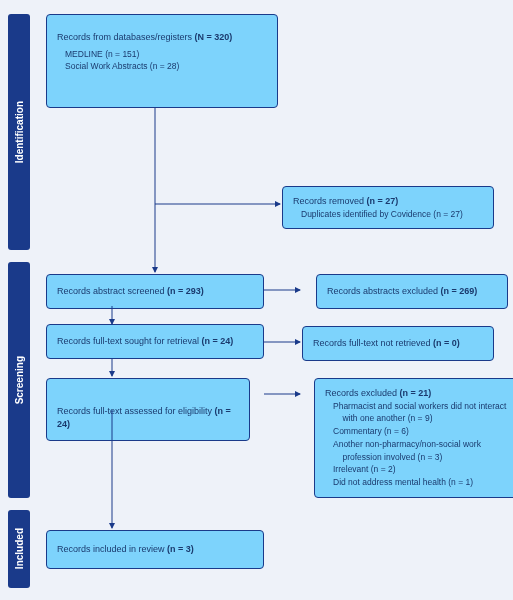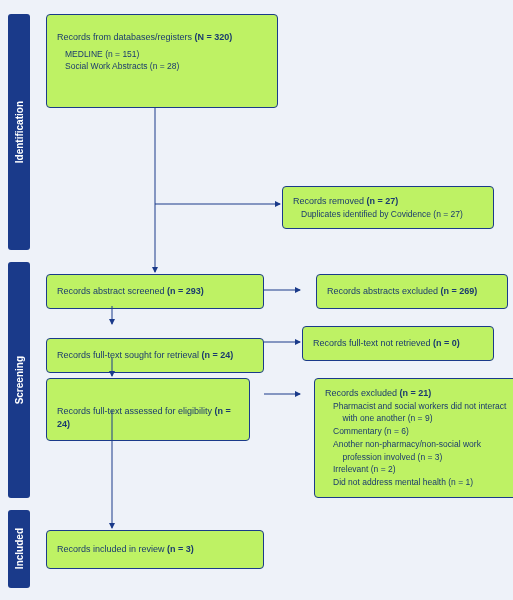--- a/index.html
+++ b/index.html
@@ -25,21 +25,21 @@
   }
   .stage span {
     writing-mode: vertical-rl;
     transform: rotate(180deg);
     font-size: 10px;
     font-weight: 600;
     white-space: nowrap;
   }
   .box {
     position: absolute;
-    background: #bef264;
+    background: #7dd3fc;
     border: 1px solid #1a3a8a;
     border-radius: 4px;
     padding: 8px 10px;
     line-height: 1.4;
   }
   .n { font-weight: 700; }
   .indent { margin-left: 8px; font-size: 8.5px; line-height: 1.5; }
   svg.lines {
     position: absolute;
     left: 0; top: 0;
@@ -77,21 +77,21 @@
   <div class="indent">Duplicates identified by Covidence (n = 27)</div>
 </div>
 
 <div class="box" style="left:46px; top:274px; width:218px; padding-top:10px; padding-bottom:10px;">
   <span>Records abstract screened </span><span class="n">(n = 293)</span>
 </div>
 <div class="box" style="left:316px; top:274px; width:192px; padding-top:10px; padding-bottom:10px;">
   <span>Records abstracts excluded </span><span class="n">(n = 269)</span>
 </div>
 
-<div class="box" style="left:46px; top:338px; width:218px; padding-top:10px; padding-bottom:10px;">
+<div class="box" style="left:46px; top:324px; width:218px; padding-top:10px; padding-bottom:10px;">
   <span>Records full-text sought for retrieval </span><span class="n">(n = 24)</span>
 </div>
 <div class="box" style="left:302px; top:326px; width:192px; padding-top:10px; padding-bottom:10px;">
   <span>Records full-text not retrieved </span><span class="n">(n = 0)</span>
 </div>
 
 <div class="box" style="left:46px; top:378px; width:204px; padding-top:26px; padding-bottom:10px;">
   <span>Records full-text assessed for eligibility </span><span class="n">(n = 24)</span>
 </div>
 <div class="box" style="left:314px; top:378px; width:204px;">

